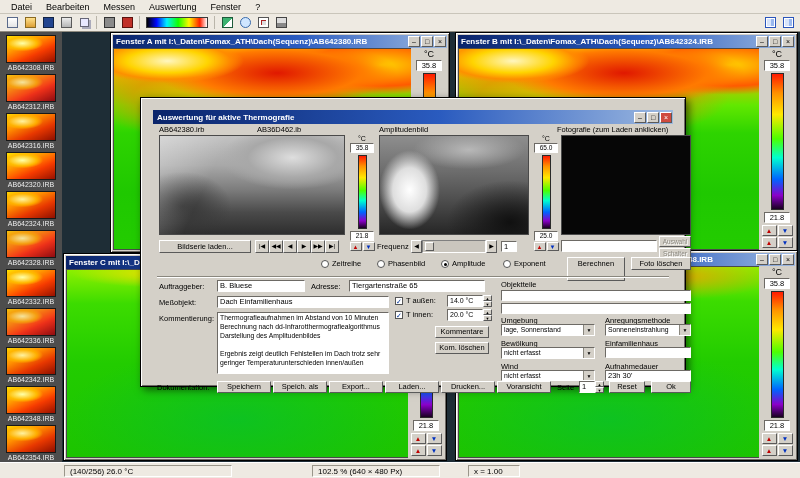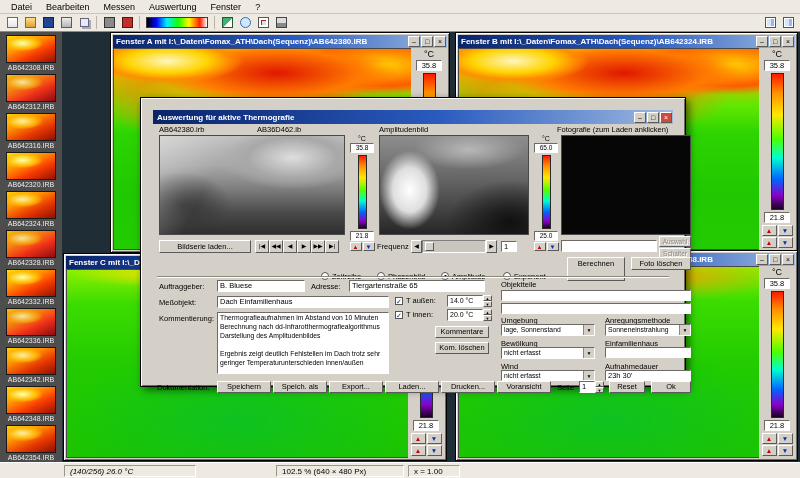--- a/index.html
+++ b/index.html
@@ -96,42 +96,42 @@
   .dscale .vbar { width:9px; }
   .dscale .sgrid { grid-template-columns:12px 12px; margin-top:1px; }
   .dscale .sb { height:9px; line-height:8px; font-size:6px; }
   #dscale1 { left:196px; } #dscale2 { left:380px; }
   .pbgroup { position:absolute; left:102px; top:116px; display:flex; }
   .pb { width:14px; height:13px; background:#d4d0c8; border:1px solid; border-color:#fff #5a5a5a #5a5a5a #fff; font-size:6px; line-height:11px; text-align:center; }
   .hslider { position:absolute; left:258px; top:116px; display:flex; align-items:center; height:13px; }
   .sl-btn { width:11px; height:13px; background:#d4d0c8; border:1px solid; border-color:#fff #5a5a5a #5a5a5a #fff; font-size:6px; line-height:11px; text-align:center; }
   .sl-track { width:64px; height:13px; background:#cac6be; border:1px solid; border-color:#808080 #fff #fff #808080; position:relative; }
   .sl-handle { position:absolute; left:2px; top:1px; width:9px; height:9px; background:#d4d0c8; border:1px solid; border-color:#fff #5a5a5a #5a5a5a #fff; }
-  .radio { position:absolute; top:148px; display:flex; gap:3px; }
+  .radio { position:absolute; top:135px; display:flex; align-items:center; gap:3px; }
   .rdot { width:8px; height:8px; border-radius:50%; background:#fff; border:1px solid #555; position:relative; }
   .rdot.on::after { content:""; position:absolute; left:2px; top:2px; width:3px; height:3px; border-radius:50%; background:#000; }
   .rlab { font-size:7.5px; }
   .checkrow { position:absolute; display:flex; align-items:center; gap:3px; }
   .cbox { width:8px; height:8px; background:#fff; border:1px solid #555; font-size:7px; line-height:7px; text-align:center; color:#003399; }
   .clab { font-size:7.5px; }
   .spinval { position:absolute; display:flex; }
   .sval { width:36px; height:12px; background:#fff; border:1px solid; border-color:#6d6a65 #fff #fff #6d6a65; font-size:7px; line-height:10px; padding:0 2px; }
   .spin { display:flex; flex-direction:column; }
   .spin i { font-style:normal; width:9px; height:6px; background:#d4d0c8; border:1px solid; border-color:#fff #5a5a5a #5a5a5a #fff; font-size:4px; line-height:5px; text-align:center; }
   .dd { position:absolute; height:12px; background:#fff; border:1px solid; border-color:#6d6a65 #fff #fff #6d6a65; display:flex; }
   .ddtext { flex:1; font-size:6.8px; line-height:10px; padding:0 2px; overflow:hidden; white-space:nowrap; }
   .ddbtn { width:11px; background:#d4d0c8; border-left:1px solid #8a877e; font-size:5px; line-height:10px; text-align:center; }
   .dsep { position:absolute; left:4px; right:4px; top:152px; height:2px; border-top:1px solid #8a877e; border-bottom:1px solid #fff; }
   .multiline { white-space:pre-line; line-height:9px; font-size:6.8px; }
   .fbtn { height:12px; width:54px; top:257px; }
 
   
   .statusbar { position:absolute; left:0; top:462px; width:800px; height:16px; background:#eeeae2; border-top:1px solid #fff; display:flex; align-items:center; font-size:8px; padding-left:64px; z-index:60; }
   .sb-cell { height:12px; line-height:11px; padding:0 5px; border:1px solid; border-color:#9a968a #fff #fff #9a968a; white-space:nowrap; }
-  .sb-cell.c1 { width:132px;font-style:italic; } .sb-cell.c2 { margin-left:80px; width:128px; } .sb-cell.c3 { margin-left:4px; width:52px; }
+  .sb-cell.c1 { width:168px; } .sb-cell.c2 { margin-left:80px; width:128px; } .sb-cell.c3 { margin-left:28px; width:52px; }
 </style>
 </head>
 <body>
 
 <div class="menubar">
   <span class="menu-item">Datei</span>
   <span class="menu-item">Bearbeiten</span>
   <span class="menu-item">Messen</span>
   <span class="menu-item">Auswertung</span>
   <span class="menu-item">Fenster</span>

